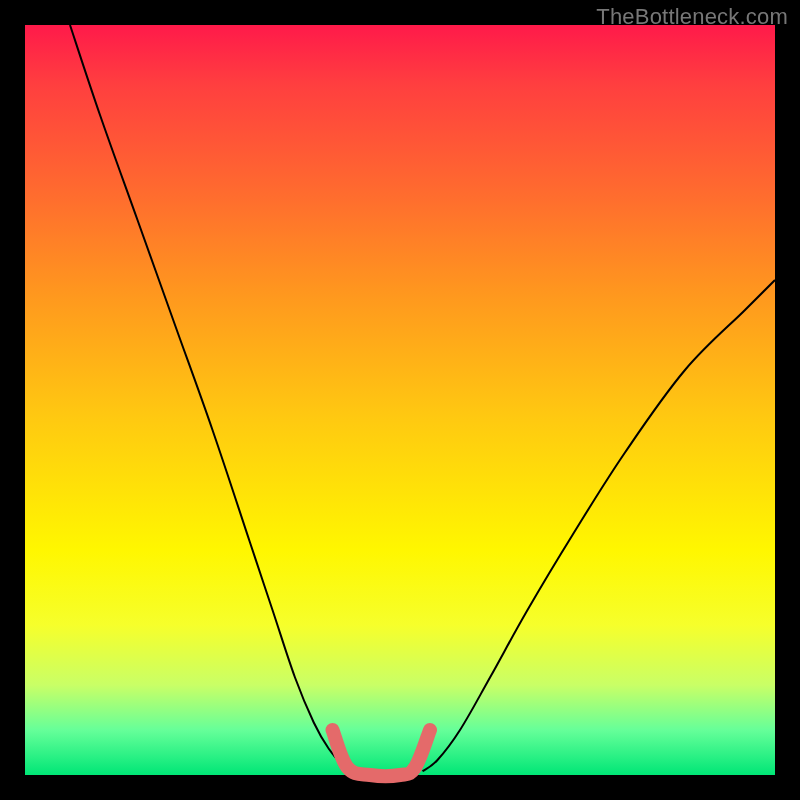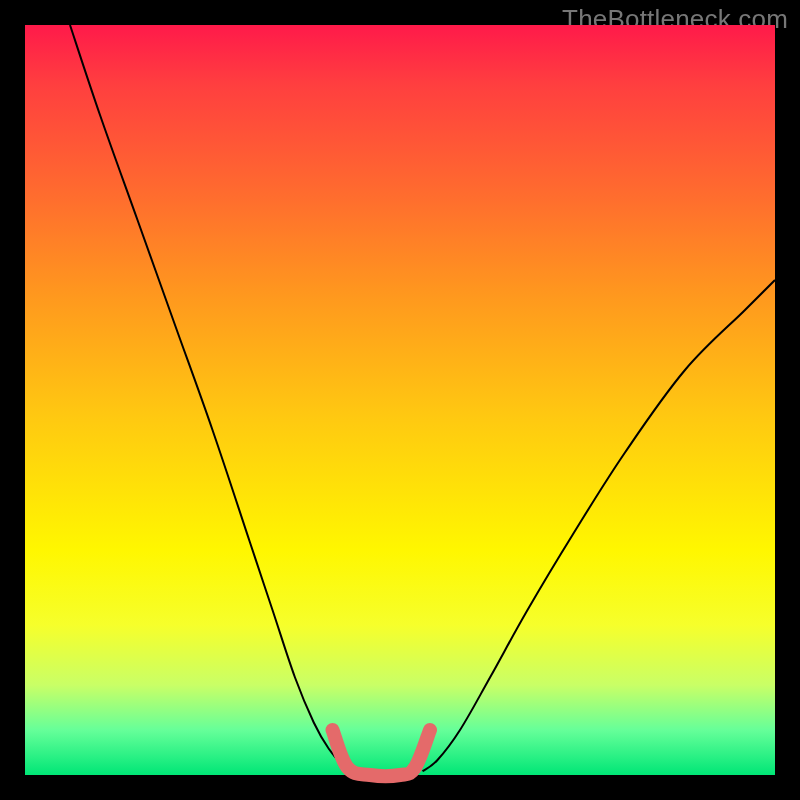--- a/index.html
+++ b/index.html
@@ -36,21 +36,21 @@
       #c9ff66 88%,
       #66ff99 94%,
       #00e676 100%
     );
   }
   .watermark {
     position: absolute;
     top: 4px;
     right: 12px;
     color: #777;
-    font-size: 26px;
+    font-size: 22px;
     letter-spacing: 0.2px;
     user-select: none;
   }
   svg.curves {
     position: absolute;
     left: 0;
     top: 0;
     width: 750px;
     height: 750px;
     overflow: visible;

